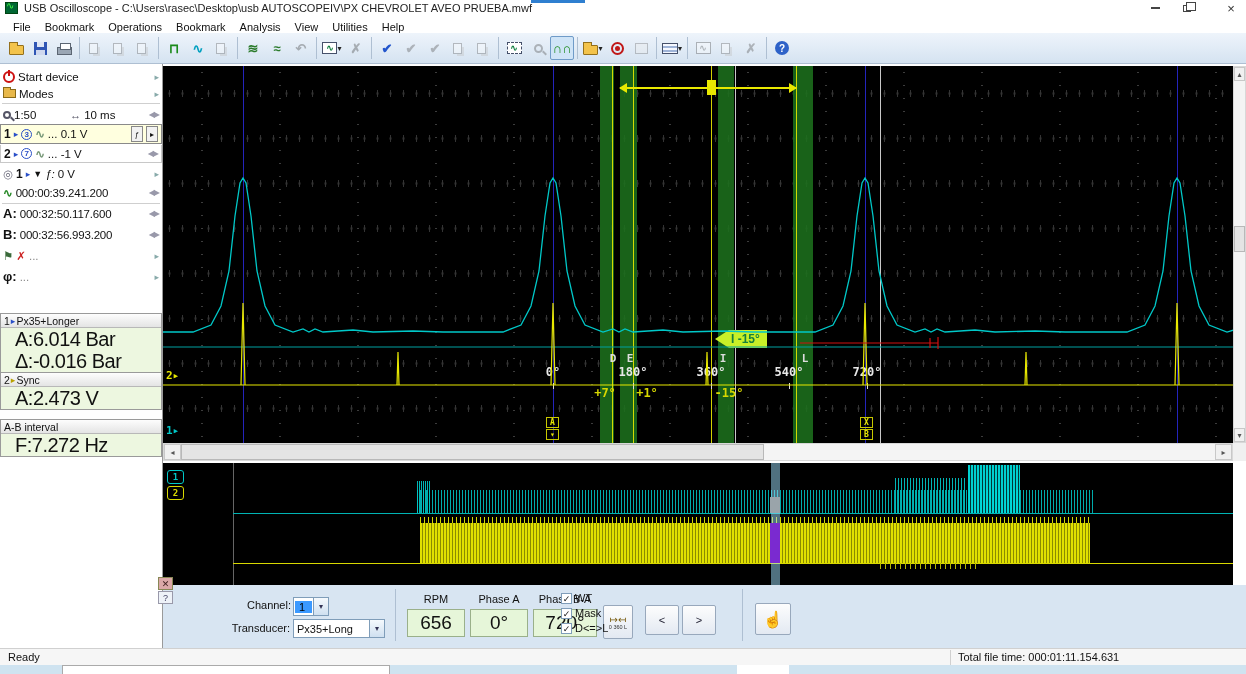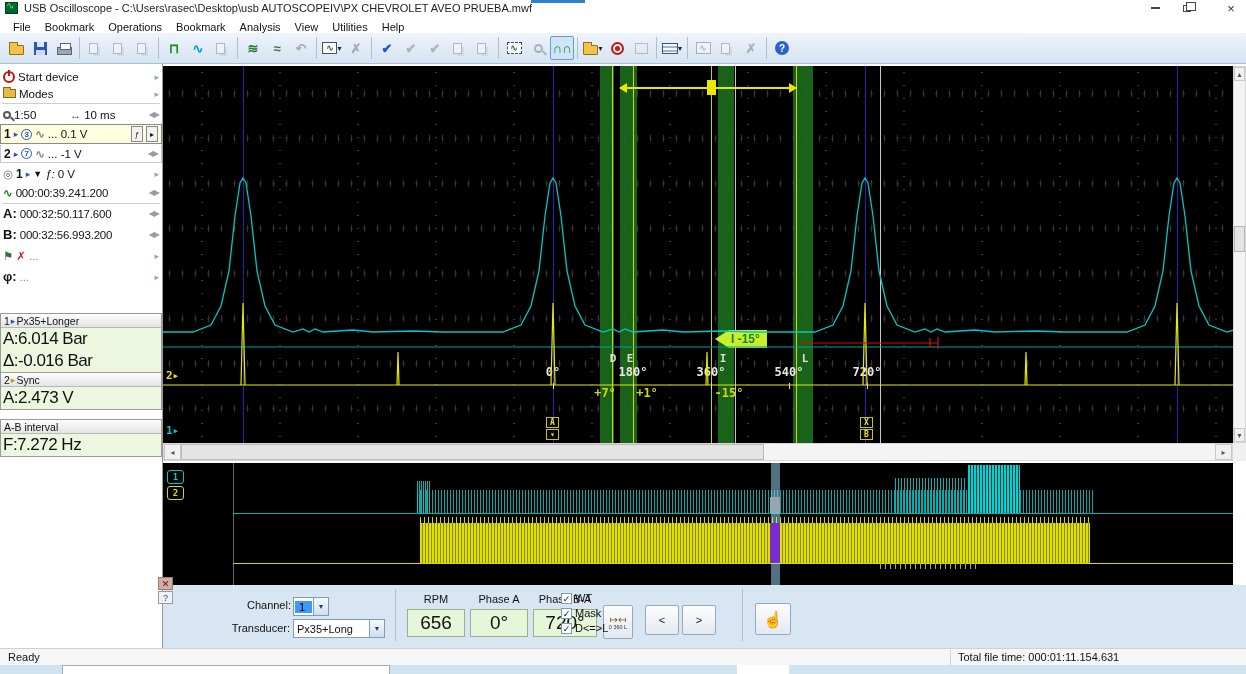--- a/index.html
+++ b/index.html
@@ -74,21 +74,21 @@
   .bluearr { color:#2a50c8; font-size:9px; }
   .wavg { color:#7a9a7a; font-weight:bold; }
   .minibtn { display:inline-flex; width:12px; height:16px; border:1px solid #888; background:#f2f2f2; align-items:center; justify-content:center; font-size:8px; }
   #row-ch1 { background:#ffffdf; border:1px solid #8a8a8a; }
   #row-ch2 { border:1px solid #c8c8c8; border-top:none; }
   .timeval { font-size:11.5px; letter-spacing:-0.2px; }
   .ablabel { font-weight:bold; font-size:13px; }
   .panel { position:absolute; left:0; width:162px; border:1px solid #9a9a9a; }
   .phead { height:14px; background:linear-gradient(#fdfdfd,#e4e4e4); border-bottom:1px solid #b8b8b8;
            font-size:10.5px; display:flex; align-items:center; padding-left:3px; gap:1px; }
-  .pval { height:22px; background:#edf7e0; font-size:17px; display:flex; align-items:center; padding-left:2px; letter-spacing:-0.5px; }
+  .pval { height:22px; background:#edf7e0; font-size:20px; display:flex; align-items:center; padding-left:14px; letter-spacing:-0.5px; }
   .phead .parr1 { color:#2a50c8; font-size:9px; } .phead .parr2 { color:#b8a000; font-size:9px; }
 
   
   #scope { position:absolute; left:163px; top:66px; width:1070px; height:377px; background:#000; overflow:hidden;
            background-image:radial-gradient(#3c3c3c 0.9px, transparent 1.1px), radial-gradient(#343434 0.9px, transparent 1.1px);
            background-size:78px 13px, 13px 45px; background-position:0 0, 0 5px; }
   #scope-overlay, #scope svg { position:absolute; left:0; top:0; width:1070px; height:377px; }
   .band { position:absolute; top:0; height:377px; background:#1c701c; opacity:.88; }
   .vl { position:absolute; top:0; width:1px; height:377px; }
   .deglabel { position:absolute; width:44px; text-align:center; color:#e8e8e8; font:bold 12px "DejaVu Sans Mono",monospace; }

